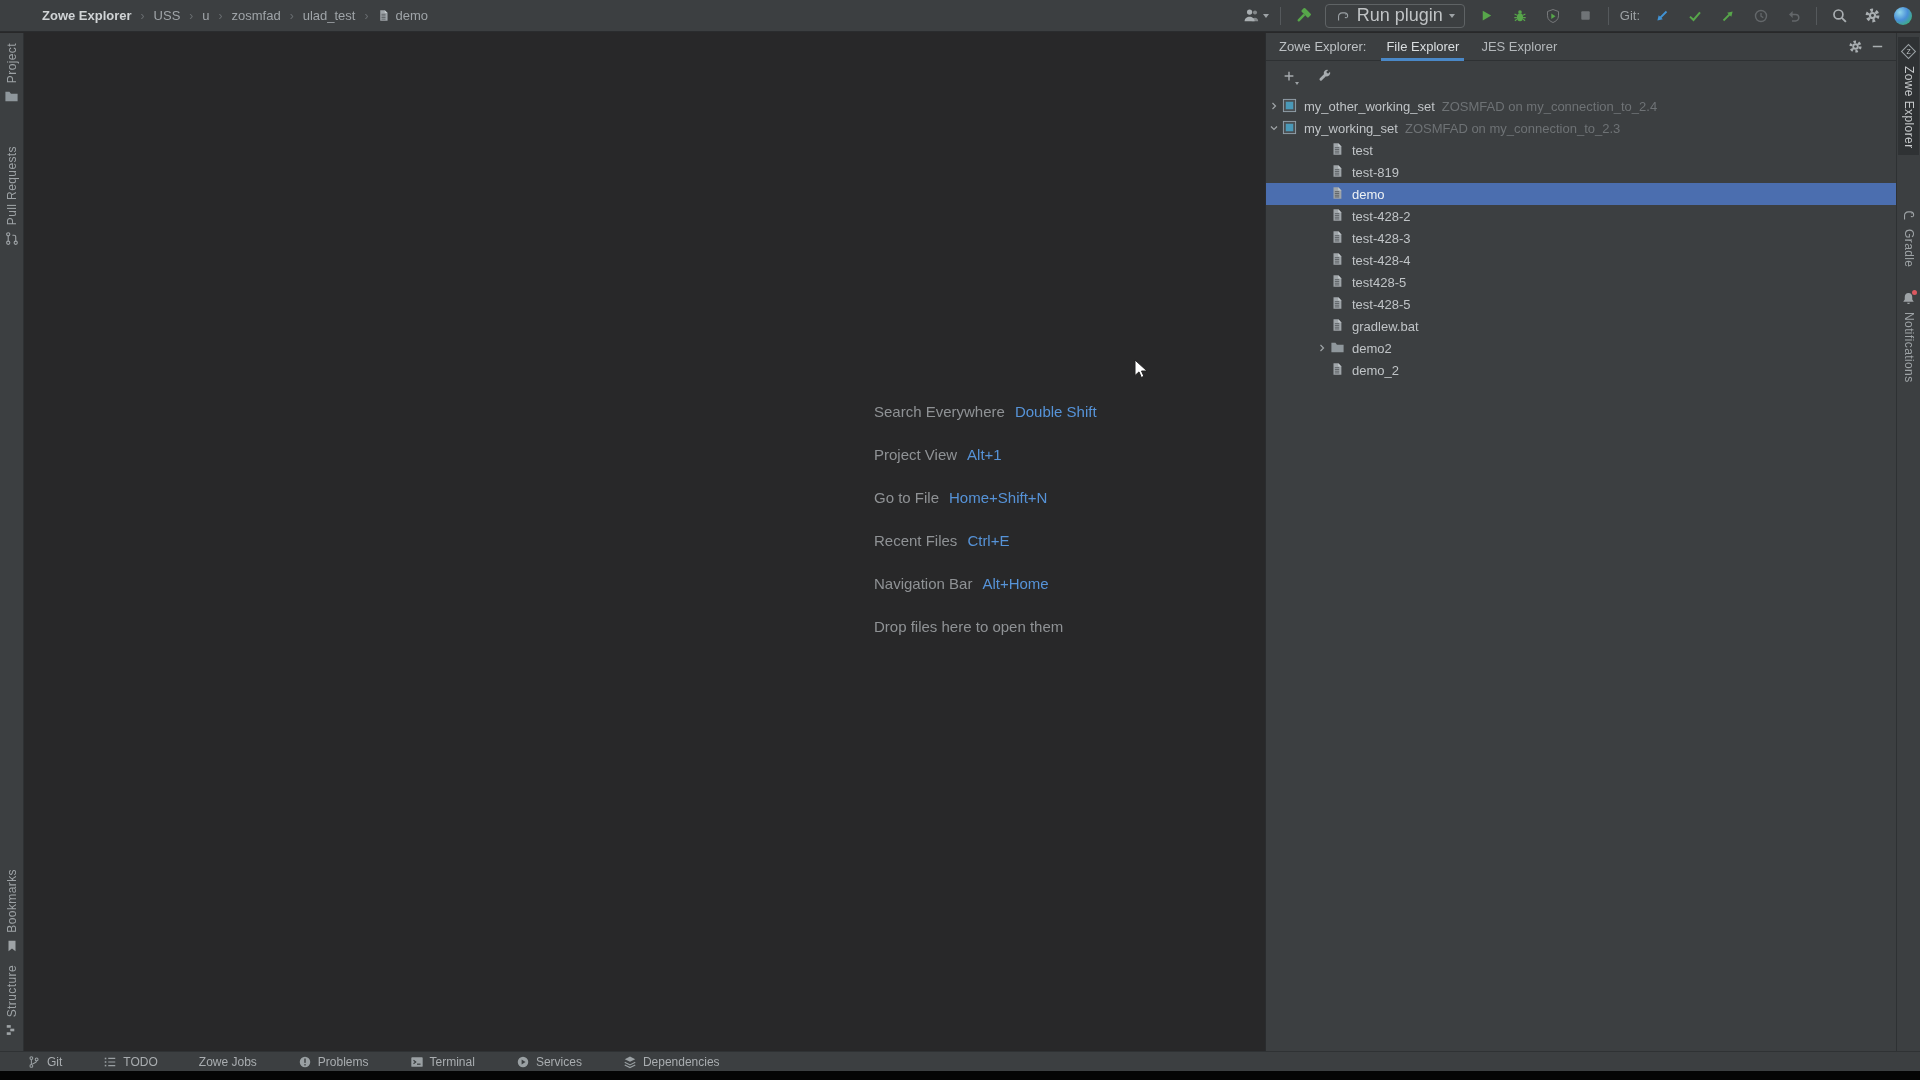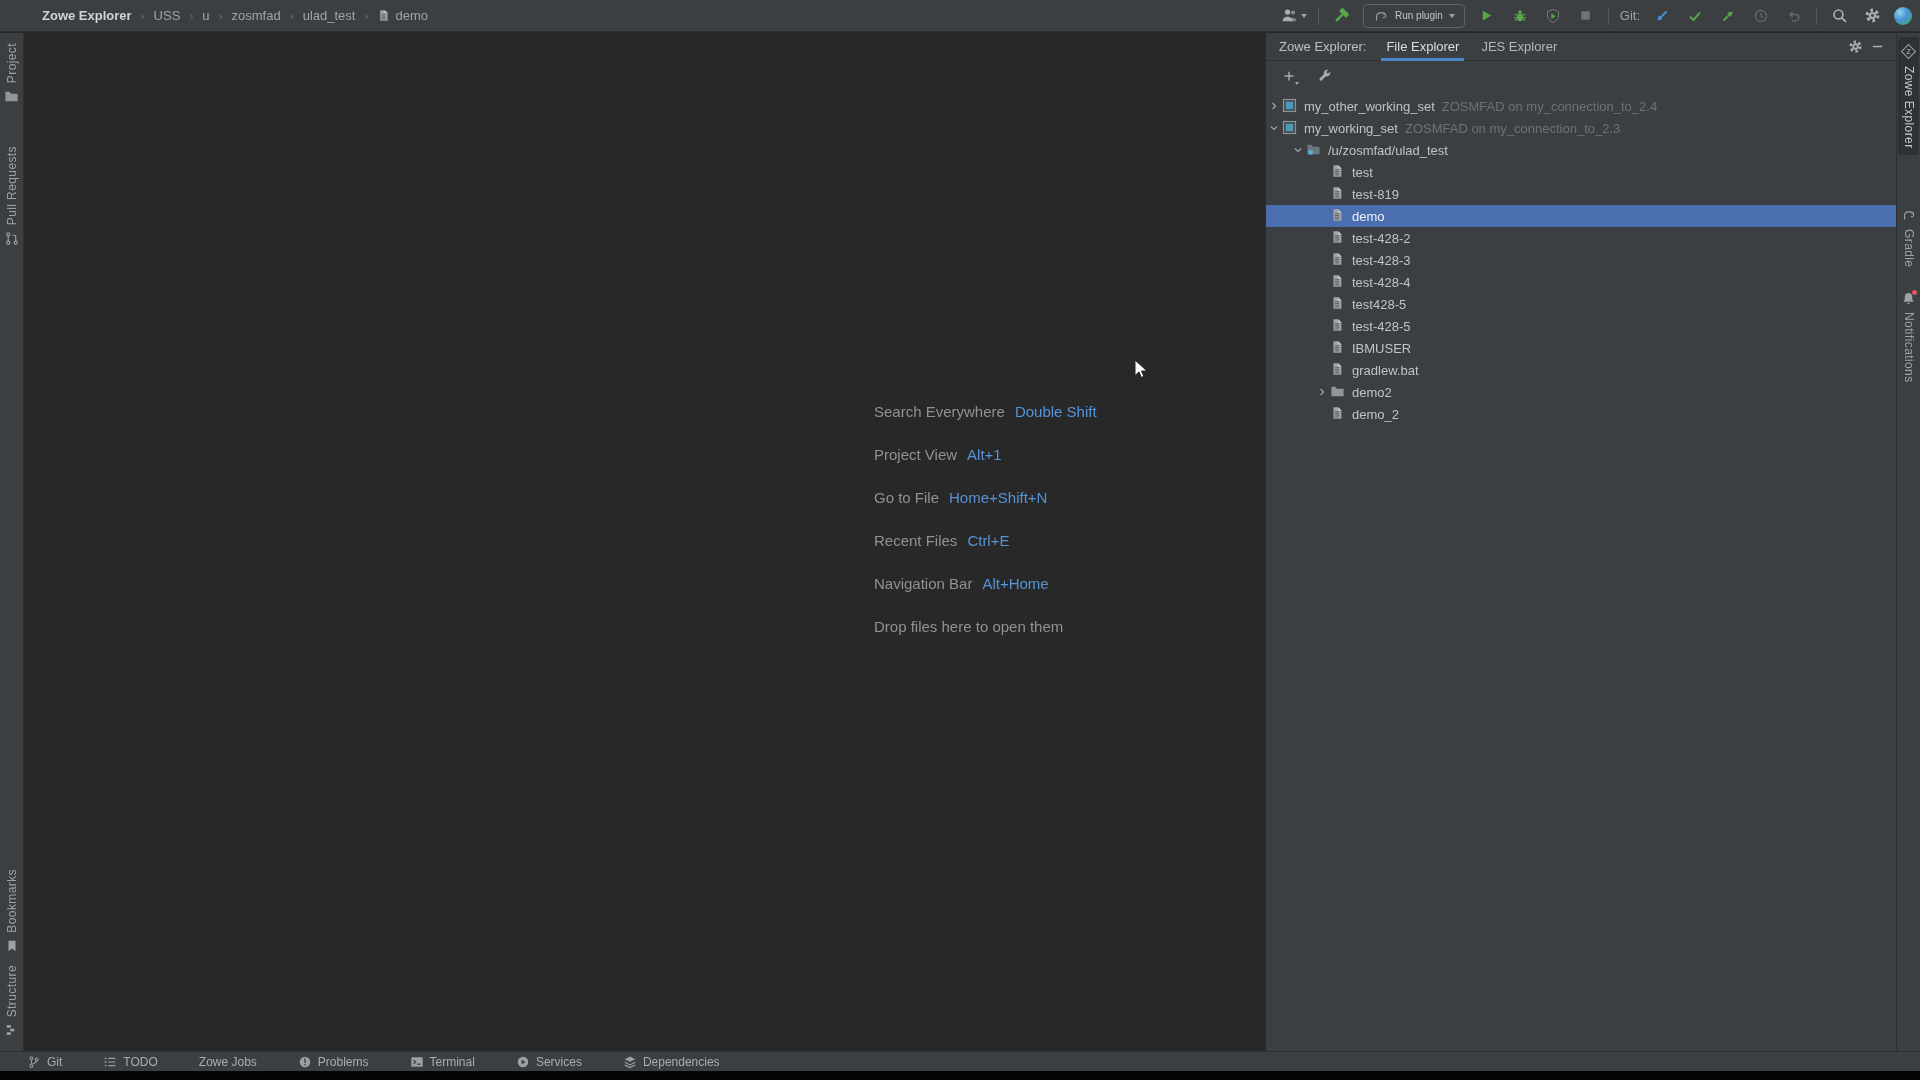--- a/index.html
+++ b/index.html
@@ -16,21 +16,21 @@
   .breadcrumb .root { color:#d0d3d5; font-weight:bold; }
   .breadcrumb .sep { color:#686c6f; font-size:12px; }
   .breadcrumb .crumb-file { display:flex; align-items:center; gap:5px; }
   .top-actions { display:flex; align-items:center; gap:11px; padding-right:8px; }
   .tbtn { display:flex; align-items:center; justify-content:center; width:22px; height:22px; color:#a9aeb1; cursor:default; }
   .tbtn.dim { color:#63676a; }
   .vsep { width:1px; height:18px; background:#55595c; }
   .caret { width:0; height:0; border-left:3.5px solid transparent; border-right:3.5px solid transparent; border-top:4px solid #9da2a5; }
   .userbtn { display:flex; align-items:center; gap:3px; }
   .runbox { display:flex; align-items:center; gap:6px; border:1px solid #5f6365; border-radius:4px;
-            height:24px; padding:0 9px; color:#c0c3c5; font-size:10px; }
+            height:24px; padding:0 9px; color:#c0c3c5; font-size:18px; }
   .gitlabel { font-size:13px; color:#9da2a5; }
   .avatar { width:18px; height:18px; border-radius:50%;
             background: radial-gradient(circle at 32% 30%, #8fd6ea 0%, #4a8fd8 45%, #3bb273 85%); }
 
   
   .stripe { position:absolute; top:33px; bottom:29px; width:24px; background:#3c3f41; z-index:5;
             display:flex; flex-direction:column; align-items:center; }
   .stripe.left  { left:0; border-right:1px solid #2e3133; }
   .stripe.right { right:0; border-left:1px solid #2e3133; }
   .sbtn { display:flex; flex-direction:column; align-items:center; gap:6px; padding:6px 2px; color:#9ea3a6; cursor:default; }
@@ -501,33 +501,20 @@
           </span>
         <span class="ticon">
             <svg class="ic" width="15" height="15">
               <use href="#i-wset"></use>
             </svg>
           </span>
         <span class="tlbl">my_working_set</span>
         <span class="tsfx">ZOSMFAD on my_connection_to_2.3</span>
       </div>
 
-      <div class="trow l1">
-        <span class="chev down">
-            <svg class="ic" width="12" height="12">
-              <use href="#i-chev"></use>
-            </svg>
-          </span>
-        <span class="ticon">
-            <svg class="ic" width="15" height="15">
-              <use href="#i-uss-folder"></use>
-            </svg>
-          </span>
-        <span class="tlbl">/u/zosmfad/ulad_test</span>
-      </div>
 
       <div class="trow l2">
         <span class="chev none"></span>
         <span class="ticon">
             <svg class="ic" width="14" height="14">
               <use href="#i-file"></use>
             </svg>
           </span>
         <span class="tlbl">test</span>
       </div>
@@ -595,29 +582,20 @@
       <div class="trow l2">
         <span class="chev none"></span>
         <span class="ticon">
             <svg class="ic" width="14" height="14">
               <use href="#i-file"></use>
             </svg>
           </span>
         <span class="tlbl">test-428-5</span>
       </div>
 
-      <div class="trow l2">
-        <span class="chev none"></span>
-        <span class="ticon">
-            <svg class="ic" width="14" height="14">
-              <use href="#i-file"></use>
-            </svg>
-          </span>
-        <span class="tlbl">IBMUSER</span>
-      </div>
 
       <div class="trow l2">
         <span class="chev none"></span>
         <span class="ticon">
             <svg class="ic" width="14" height="14">
               <use href="#i-file"></use>
             </svg>
           </span>
         <span class="tlbl">gradlew.bat</span>
       </div>

